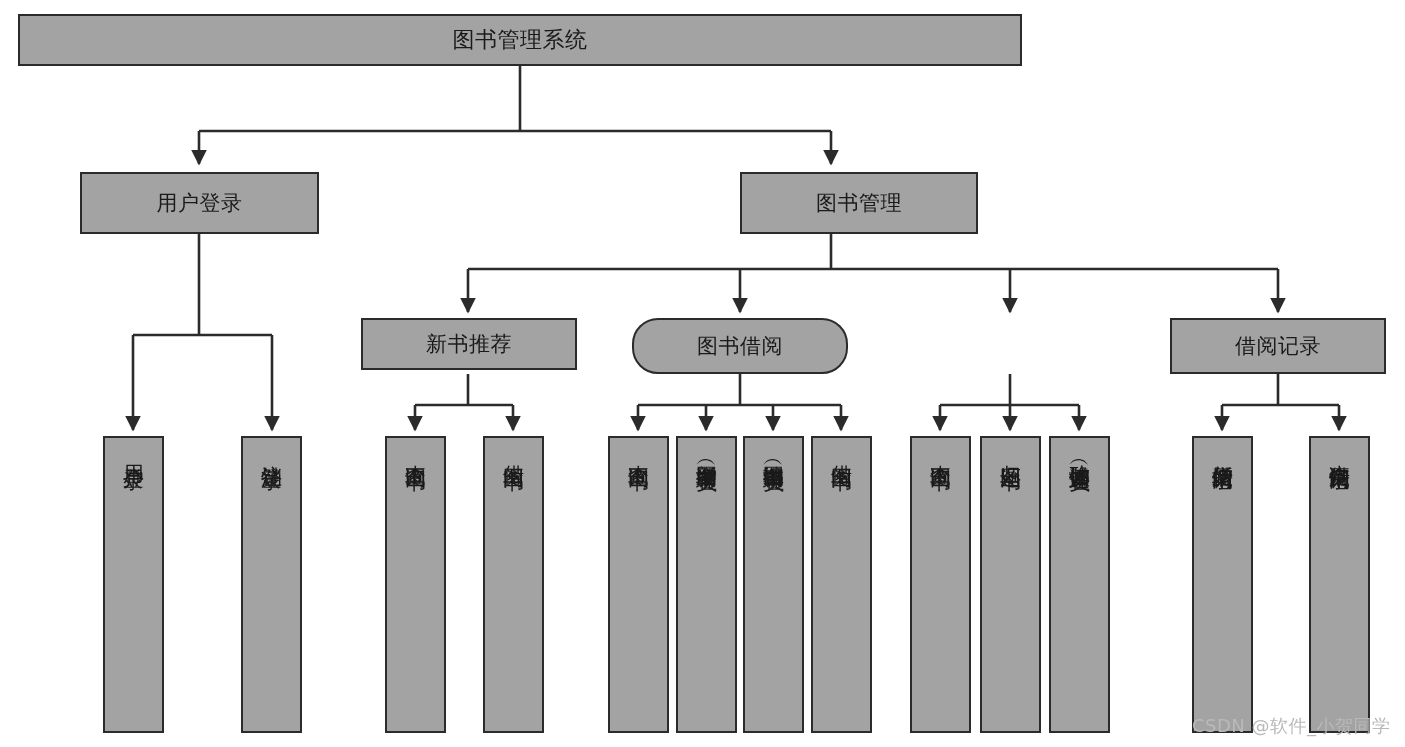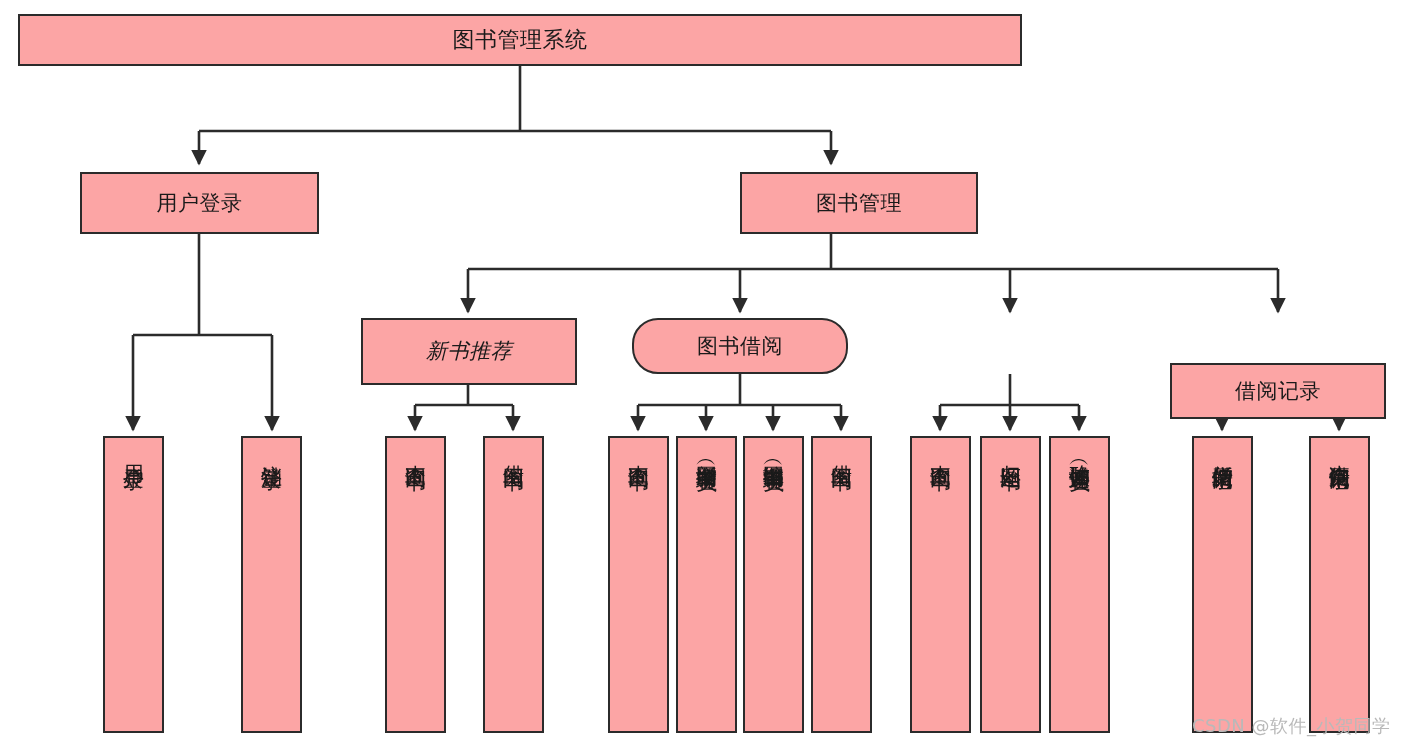--- a/index.html
+++ b/index.html
@@ -23,21 +23,21 @@
     left: 0;
     top: 0;
     width: 1405px;
     height: 747px;
     pointer-events: none;
   }
   .node {
     position: absolute;
     box-sizing: border-box;
     border: 2px solid #2b2b2b;
-    background: #fca5a5;
+    background: #a3a3a3;
     display: flex;
     align-items: center;
     justify-content: center;
     color: #1a1a1a;
   }
   .node .label {
     display: block;
     text-align: center;
     line-height: 1.18;
     letter-spacing: 0.5px;
@@ -133,27 +133,27 @@
     <span class="label">图书管理系统</span>
   </div>
 
   <div class="node horiz" style="left:80px; top:172px; width:239px; height:62px;">
     <span class="label">用户登录</span>
   </div>
   <div class="node horiz" style="left:740px; top:172px; width:238px; height:62px;">
     <span class="label">图书管理</span>
   </div>
 
-  <div class="node horiz" style="left:361px; top:318px; width:216px; height:67px;font-style:italic;">
+  <div class="node horiz" style="left:361px; top:318px; width:216px; height:52px;">
     <span class="label">新书推荐</span>
   </div>
   <div class="node horiz" style="left:632px; top:318px; width:216px; height:56px;border-radius:26px;">
     <span class="label">图书借阅</span>
   </div>
-  <div class="node horiz" style="left:1170px; top:318px; width:216px; height:56px;margin-top:45px;">
+  <div class="node horiz" style="left:1170px; top:318px; width:216px; height:56px;">
     <span class="label">借阅记录</span>
   </div>
 
   <div class="node leaf" style="left:103px; top:436px; width:61px; height:297px;">
     <span class="label">用户登录</span>
   </div>
   <div class="node leaf" style="left:241px; top:436px; width:61px; height:297px;">
     <span class="label">注销登录</span>
   </div>
 

